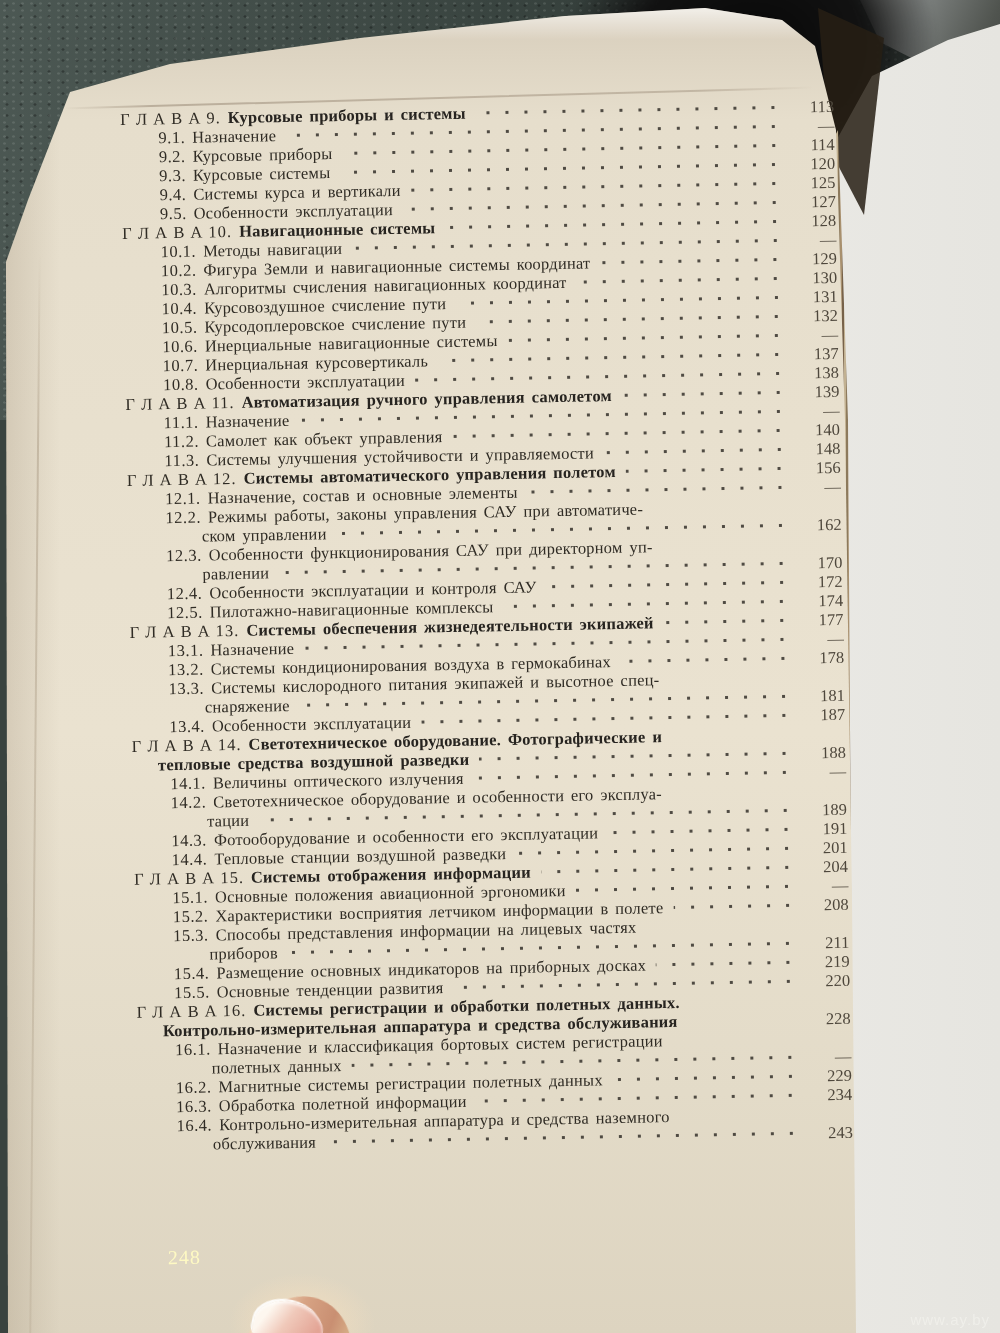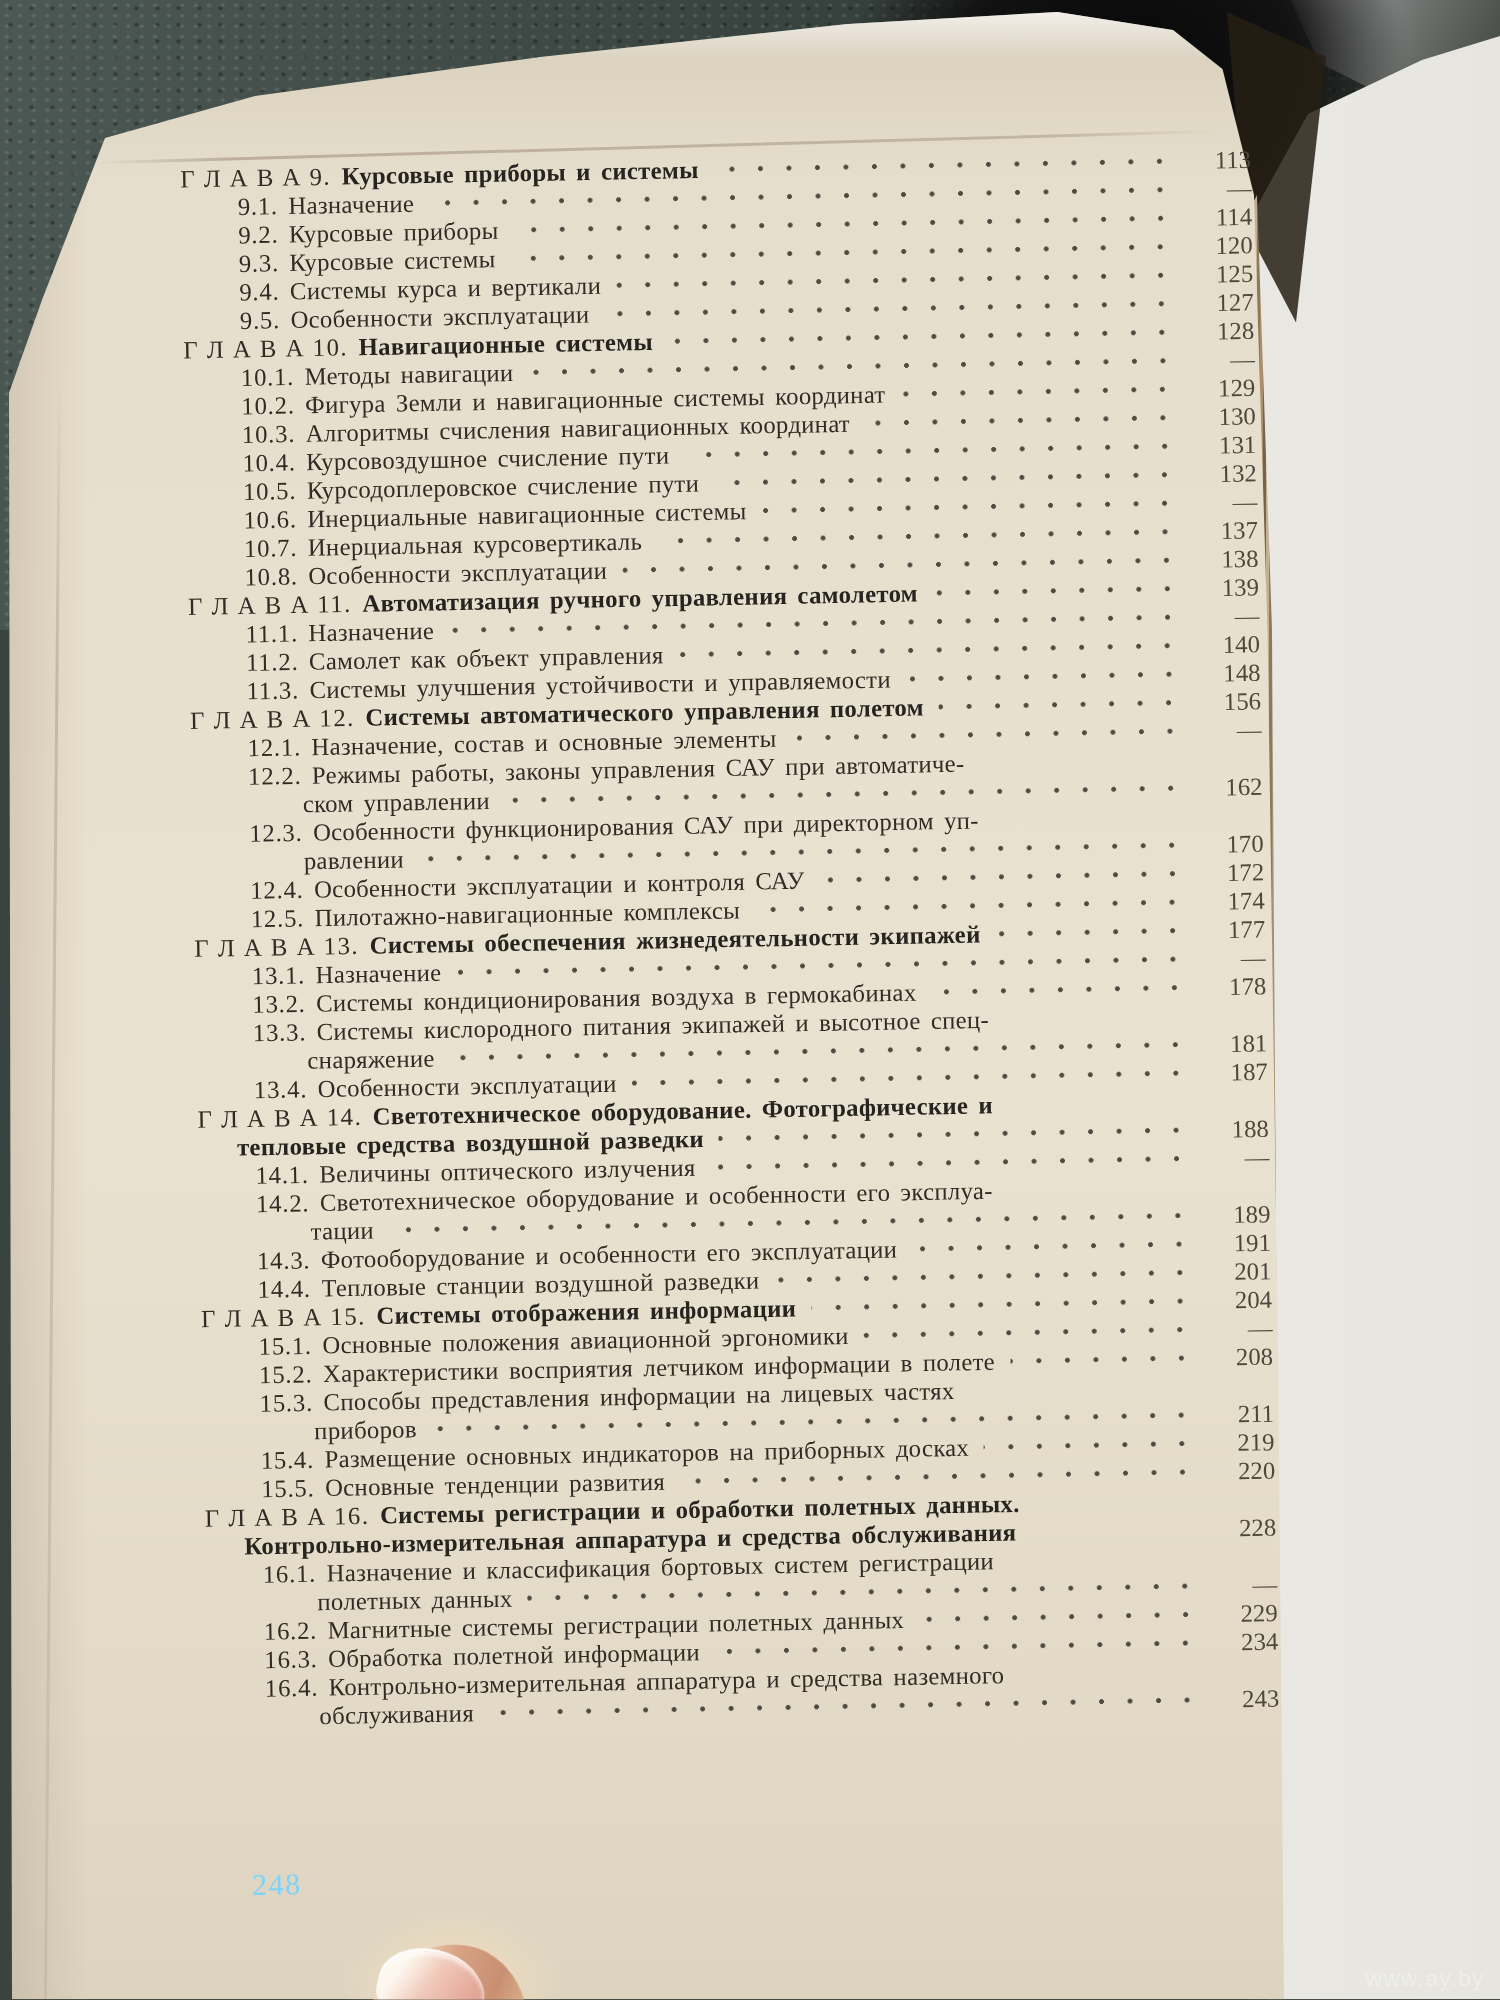--- a/index.html
+++ b/index.html
@@ -70,21 +70,21 @@
   .row.chapter .lbl{letter-spacing:1px;}
   .row.chapter .txt,.row.chapter-cont .txt{font-weight:bold;color:#272420;}
   .row .txt{letter-spacing:0.2px;word-spacing:2.5px;overflow:hidden;}
   .leader{flex:1 1 auto;min-width:0;height:11px;margin:0 8px 0 10px;align-self:center;
     background-image:radial-gradient(circle, rgba(52,48,42,0.85) 1.4px, rgba(0,0,0,0) 1.8px);
     background-size:19px 11px;background-repeat:repeat-x;background-position:right center;}
   .leader.nodots{background:none;}
   .pnum{flex:0 0 44px;text-align:right;color:#4e473c;}
 
   .footer-num{position:absolute;left:168px;top:1246px;font-size:20px;letter-spacing:1px;
-    color:#7dd3fc;transform:rotate(-1deg);}
+    color:#fef9c3;transform:rotate(-1deg);}
 
   
   .finger-glow{position:absolute;left:222px;top:1268px;width:160px;height:70px;
     background:radial-gradient(ellipse at 50% 80%, rgba(252,226,190,0.75) 0%, rgba(252,226,190,0) 65%);}
   .finger{position:absolute;left:246px;top:1296px;width:108px;height:70px;
     border-radius:55% 45% 0 0 / 90% 80% 0 0;transform:rotate(6deg);
     background:linear-gradient(105deg,#eac7a9 4%,#f4dec1 18%,#d7a384 45%,#c98f72 72%,#dab58c 92%);
     filter:blur(0.4px);}
   .fingernail{position:absolute;left:7px;top:7px;width:70px;height:50px;
     border-radius:50% 50% 35% 35%;transform:rotate(7deg);

